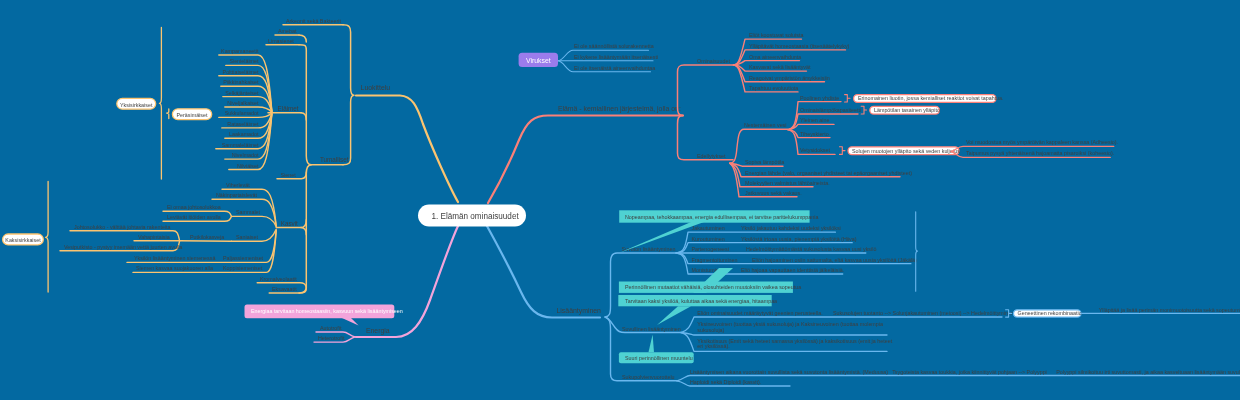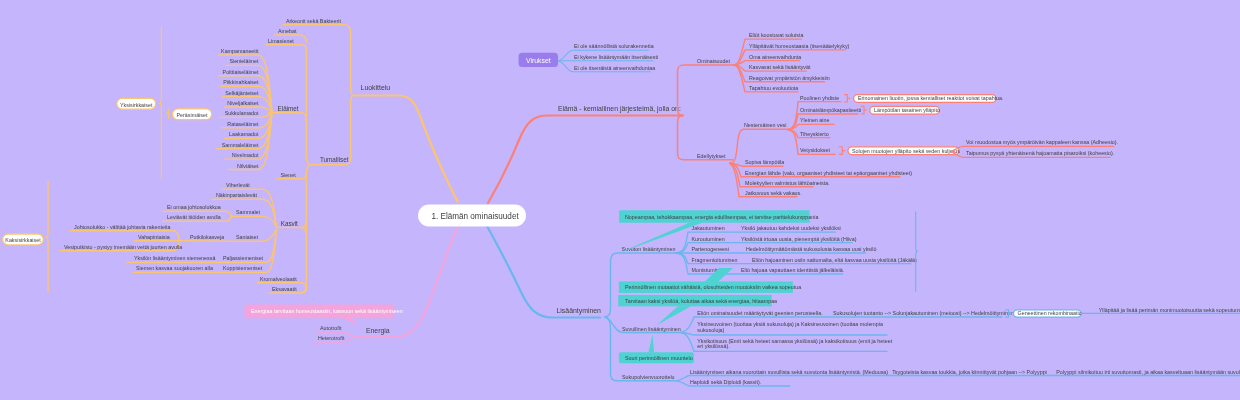--- a/index.html
+++ b/index.html
@@ -1,17 +1,17 @@
 <!DOCTYPE html>
 <html><head>
 <meta charset="utf-8">
 <style>
   html,body{margin:0;padding:0;}
   body{width:1240px;height:400px;background:#fbfbfb;font-family:"Liberation Sans",sans-serif;overflow:hidden;}
-  #stage{position:relative;width:1240px;height:400px;background:#c4b5fd;}
+  #stage{position:relative;width:1240px;height:400px;background:#0369a1;}
   svg#wires{position:absolute;left:0;top:0;width:1240px;height:400px;display:block;}
   #wires text{font-family:"Liberation Sans",sans-serif;fill:#3f3f3f;}
   #wires text.wt{fill:#ffffff;}
   .w{fill:none;stroke-linecap:round;stroke-linejoin:round;}
   .yw{stroke:#fbc470;}
   .rw{stroke:#fb8078;}
   .bw{stroke:#6ab7ee;}
   .pw{stroke:#f3a4db;}
   .t5{font-size:5.35px;}
   .t6{font-size:6.3px;}

